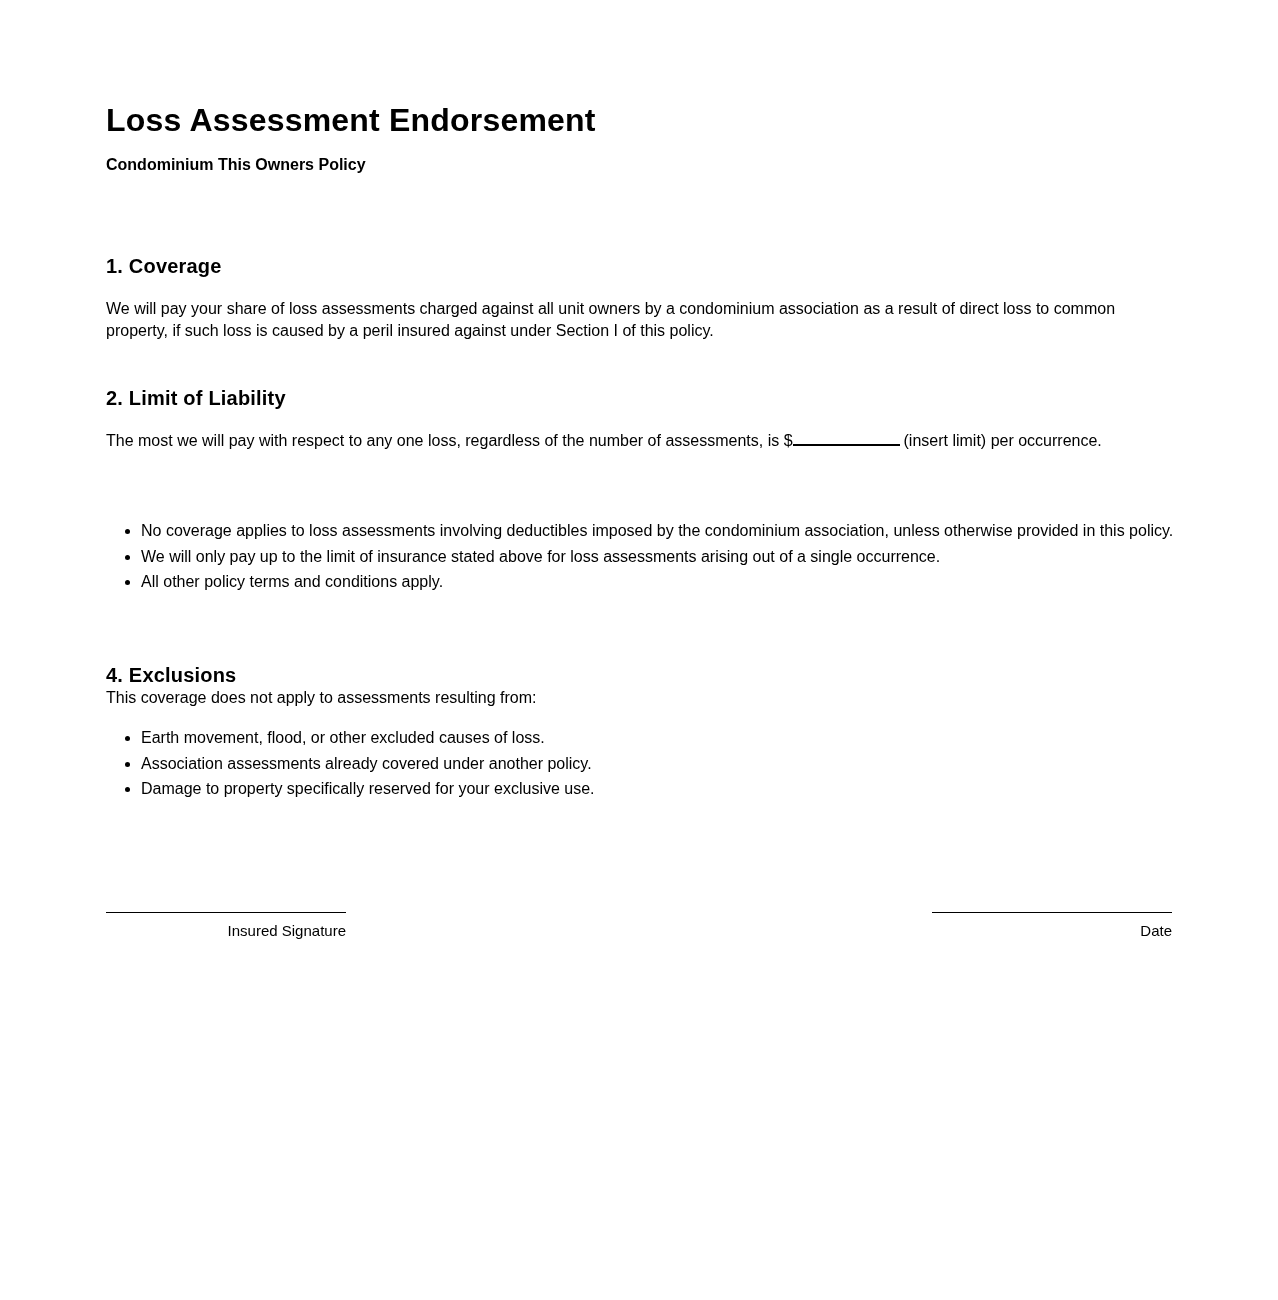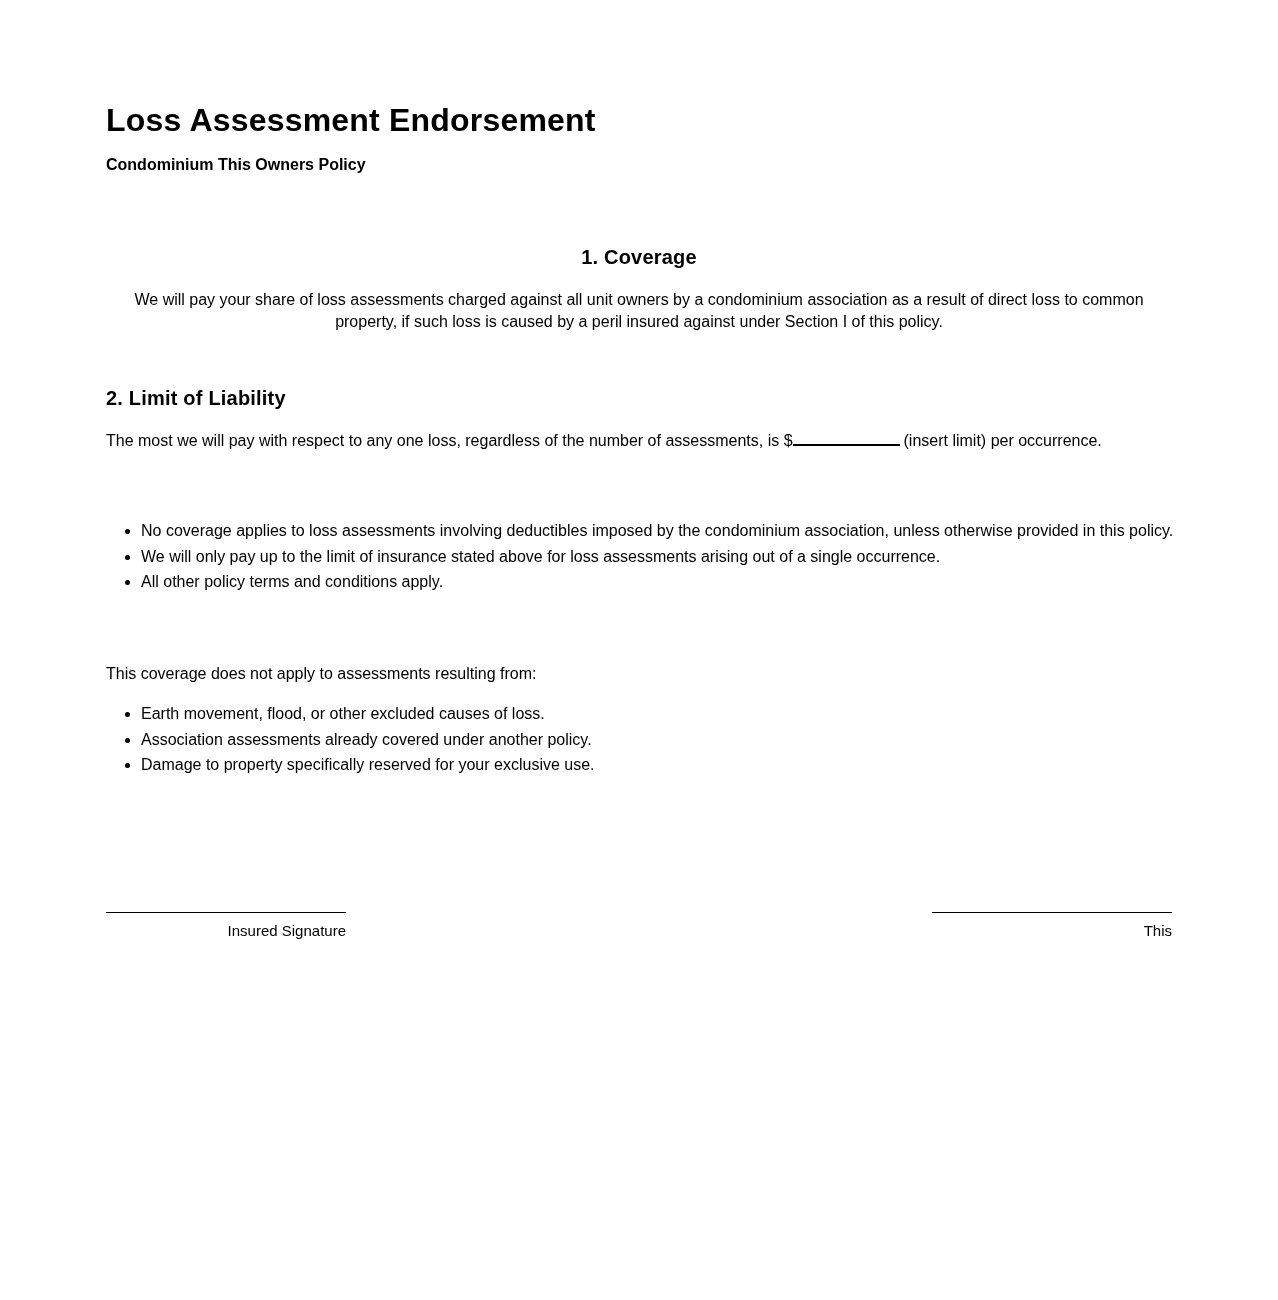--- a/index.html
+++ b/index.html
@@ -102,50 +102,51 @@
 <body>
 
 <div class="page">
 
   <h1>Loss Assessment Endorsement</h1>
 
   <div class="intro">
     <div class="policy">Condominium This Owners Policy</div>
   </div>
 
-  <div class="section" style="top:245px;text-align:center;">
+  <div class="section" style="top:254px;">
     <h2>1. Coverage</h2>
     <p style="margin-top:20px;">We will pay your share of loss assessments charged against all unit owners by a condominium association as a result of direct loss to common property, if such loss is caused by a peril insured against under Section I of this policy.</p>
   </div>
 
   <div class="section" style="top:386px;">
     <h2>2. Limit of Liability</h2>
     <p style="margin-top:20px; white-space:nowrap;"><span>The most we will pay with respect to any one loss, regardless of the number of assessments, is $</span><span class="blank"></span><span>(insert limit) per occurrence.</span></p>
   </div>
 
   <div class="section" style="top:499px;">
     <ul style="margin-top:19px;">
       <li>No coverage applies to loss assessments involving deductibles imposed by the condominium association, unless otherwise provided in this policy.</li>
       <li>We will only pay up to the limit of insurance stated above for loss assessments arising out of a single occurrence.</li>
       <li>All other policy terms and conditions apply.</li>
     </ul>
   </div>
 
   <div class="section" style="top:663px;">
+    <h2>4. Exclusions</h2>
     <p style="">This coverage does not apply to assessments resulting from:</p>
     <ul style="margin-top:16px;">
       <li>Earth movement, flood, or other excluded causes of loss.</li>
       <li>Association assessments already covered under another policy.</li>
       <li>Damage to property specifically reserved for your exclusive use.</li>
     </ul>
   </div>
 
   <div class="sig-block" style="left:0;">
     <div class="sig-line"></div>
     <div class="sig-label">Insured Signature</div>
   </div>
 
   <div class="sig-block" style="left:826px;">
     <div class="sig-line"></div>
-    <div class="sig-label">This</div>
+    <div class="sig-label">Date</div>
   </div>
 
 </div>
 
 </body></html>

